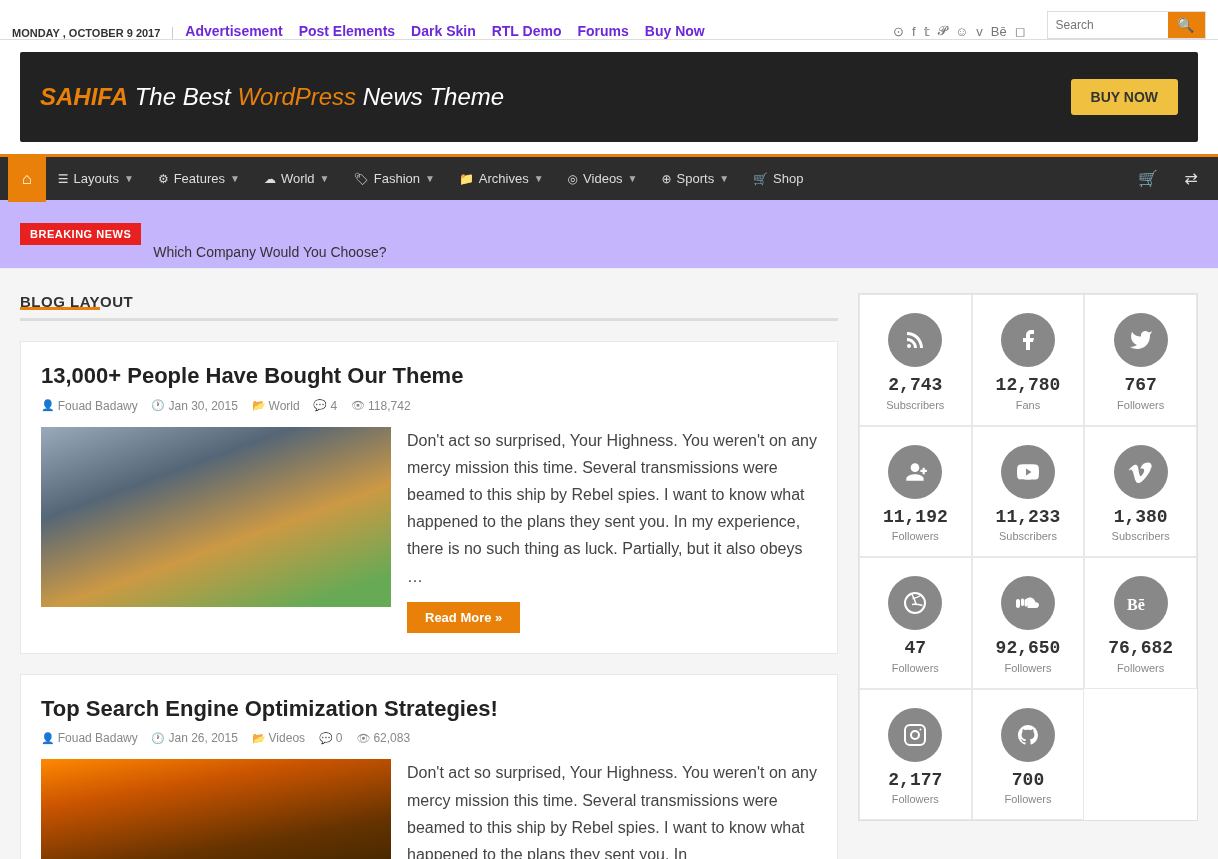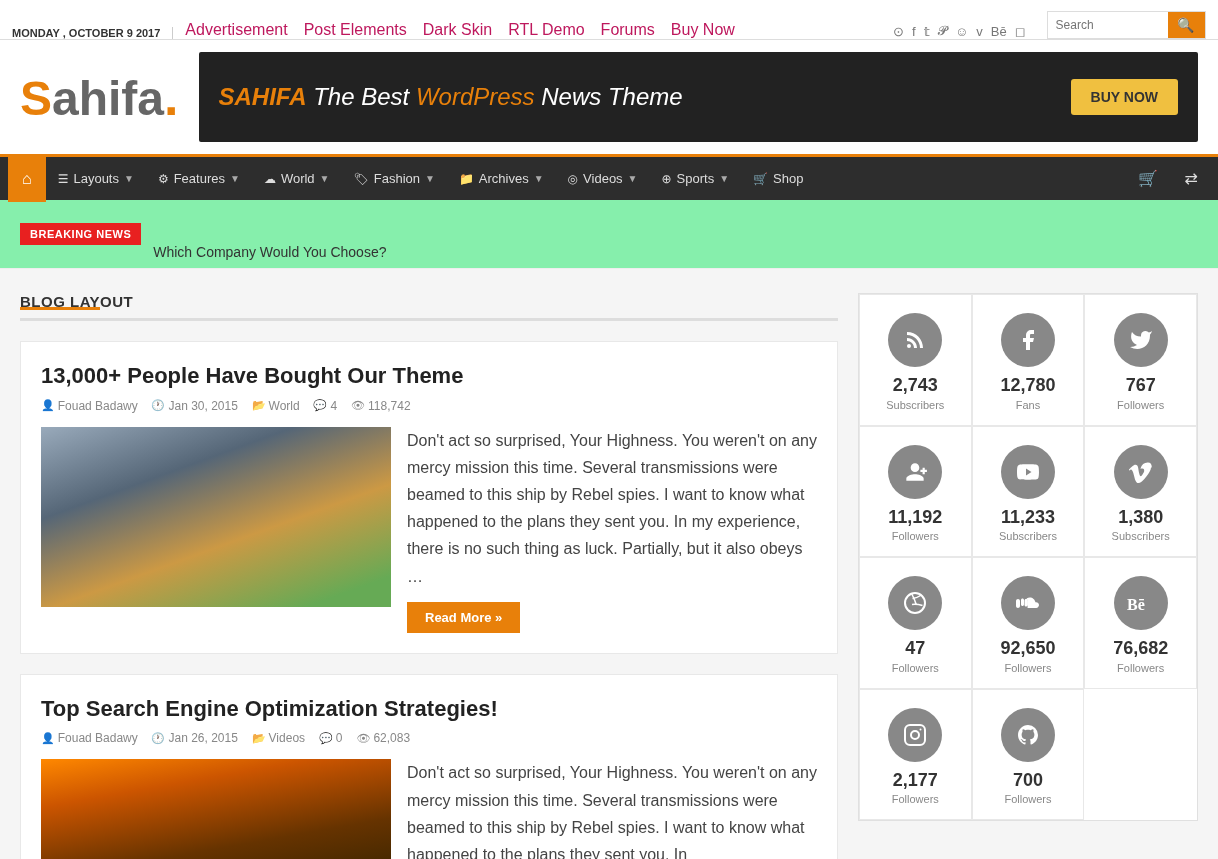--- a/index.html
+++ b/index.html
@@ -24,23 +24,24 @@
       margin-right: 12px;
       padding-right: 12px;
       border-right: 1px solid #ccc;
     }
     .top-bar-links {
       display: flex;
       gap: 16px;
       flex: 1;
     }
     .top-bar-links a {
-      color: #be185d;
+      color: #6d28d9;
       text-decoration: none;
-      font-size: 16px;
+      font-size: 14px;
+      font-weight: bold;
     }
     .top-bar-social {
       display: flex;
       gap: 8px;
       align-items: center;
       margin-right: 8px;
     }
     .top-bar-social span {
       color: #777;
       font-size: 13px;
@@ -167,21 +168,21 @@
       padding: 0 12px;
       height: 46px;
       display: flex;
       align-items: center;
       cursor: pointer;
       font-size: 16px;
     }
 
     
     .breaking-news {
-      background: #86efac;
+      background: #c4b5fd;
       padding: 8px 20px;
       display: flex;
       align-items: center;
       gap: 12px;
       border-bottom: 1px solid #eee;
       margin-bottom: 4px;
     }
     .breaking-badge {
       background: #e82020;
       color: #fff;
@@ -319,20 +320,21 @@
       justify-content: center;
       margin-bottom: 8px;
       font-size: 22px;
       color: #fff;
     }
     .social-count {
       font-size: 18px;
       font-weight: bold;
       color: #333;
       line-height: 1.2;
+      font-family: Liberation Mono, monospace;
     }
     .social-label {
       font-size: 11px;
       color: #888;
       margin-top: 2px;
     }
   </style>
 </head>
 <body>
 
@@ -356,23 +358,20 @@
     <span title="Behance">Bē</span>
     <span title="Instagram">◻</span>
   </div>
   <div class="search-top">
     <input type="text" placeholder="Search" style="">
     <button>🔍</button>
   </div>
 </div>
 
 <div class="header">
-  <div class="logo">
-    <span class="s">S</span><span>ahifa</span><span class="dot">.</span>
-  </div>
   <div class="banner-ad">
     <div class="banner-ad-inner">
       <div class="banner-text">
         <span class="brand">SAHIFA</span><span> The Best </span><span class="wp">WordPress</span><span> News Theme</span>
       </div>
       <div class="banner-btn">BUY NOW</div>
     </div>
   </div>
 </div>
 

